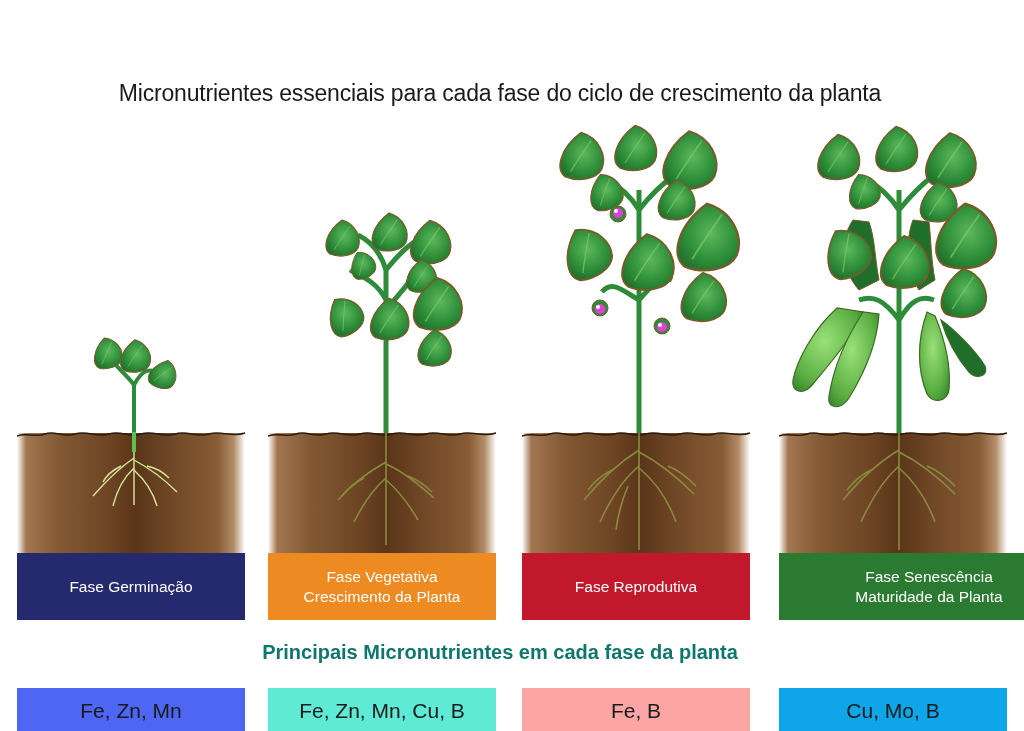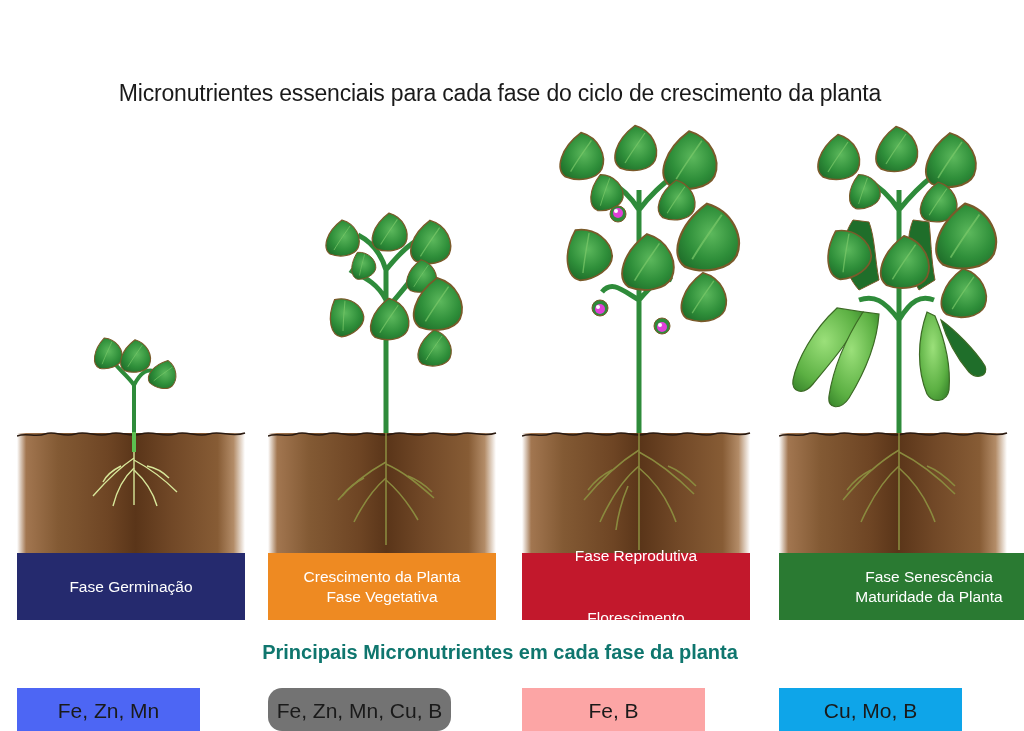--- a/index.html
+++ b/index.html
@@ -4,21 +4,21 @@
 <style>
   html, body { margin: 0; padding: 0; background: #ffffff; }
   body { width: 1024px; height: 731px; position: relative; overflow: hidden; font-family: "Liberation Sans", sans-serif; }
   .title { position: absolute; left: 0; top: 38px; width: 1000px; text-align: center; font-size: 23px; color: #1a1a1a; letter-spacing: -0.2px; margin-top: 42px; }
   .stage { position: absolute; top: 0; width: 230px; height: 731px; }
   .plant-svg { position: absolute; left: 0; top: 0; }
   .soil { position: absolute; top: 433px; height: 120px; width: 228px;
     background: linear-gradient(to right, #ffffff 0%, #a27650 4%, #835a34 18%, #6e4524 40%, #5a3519 52%, #714827 68%, #875c35 88%, #b38c68 95%, #ffffff 100%); }
   .phase-box { position: absolute; top: 553px; height: 67px; width: 228px; color: #ffffff; text-align: center; font-size: 15.5px; line-height: 20px; display: flex; flex-direction: column; justify-content: center; }
   .subtitle { position: absolute; top: 641px; left: 0; width: 1000px; text-align: center; font-size: 20px; font-weight: bold; color: #0f766e; }
-  .nutri-box { position: absolute; top: 688px; height: 43px; width: 183px; text-align: center; font-size: 21px; line-height: 46px; color: #1a1a1a; }
+  .nutri-box { position: absolute; top: 688px; height: 43px; width: 228px; text-align: center; font-size: 21px; line-height: 46px; color: #1a1a1a; }
 </style>
 </head>
 <body>
 
 <div class="title">Micronutrientes essenciais para cada fase do ciclo de crescimento da planta</div>
 
 <svg width="0" height="0" style="position:absolute">
   <defs>
     <radialGradient id="leafGrad" cx="55%" cy="45%" r="65%">
       <stop offset="0%" stop-color="#5cb85c"></stop>
@@ -164,30 +164,29 @@
       <path d="M148,312 C138,340 138,370 148,394 C154,404 168,402 170,390 C172,366 166,340 156,316 Z" fill="url(#podGrad)" stroke="#3c6a25" stroke-width="1.2"></path>
       <path d="M162,320 C176,330 196,350 206,366 C210,376 198,380 190,372 C178,358 168,340 162,320 Z" fill="#1f6e2a" stroke="#3c6a25" stroke-width="1.2"></path>
     </g>
   </svg>
 </div>
 
 <div class="phase-box" style="left:17px; background:#252a6e;gap:16px;">
   <div>Fase Germinação</div>
 </div>
 <div class="phase-box" style="left:268px; background:#ee8a22;">
+  <div>Fase Vegetativa</div>
   <div>Crescimento da Planta</div>
-  <div>Fase Vegetativa</div>
 </div>
 <div class="phase-box" style="left:522px; background:#c2182c;gap:42px;">
   <div>Fase Reprodutiva</div>
-  <div>Florescimento</div>
 </div>
 <div class="phase-box" style="left:779px; background:#2a7a32;padding-left:36px;">
   <div>Fase Senescência</div>
   <div>Maturidade da Planta</div>
 </div>
 
 <div class="subtitle">Principais Micronutrientes em cada fase da planta</div>
 
 <div class="nutri-box" style="left:17px; background:#4d66f4;">Fe, Zn, Mn</div>
-<div class="nutri-box" style="left:268px; background:#737373;border-radius:14px;">Fe, Zn, Mn, Cu, B</div>
+<div class="nutri-box" style="left:268px; background:#5eead4;">Fe, Zn, Mn, Cu, B</div>
 <div class="nutri-box" style="left:522px; background:#fca5a5;">Fe, B</div>
 <div class="nutri-box" style="left:779px; background:#0ea5e9;">Cu, Mo, B</div>
 
 </body></html>

